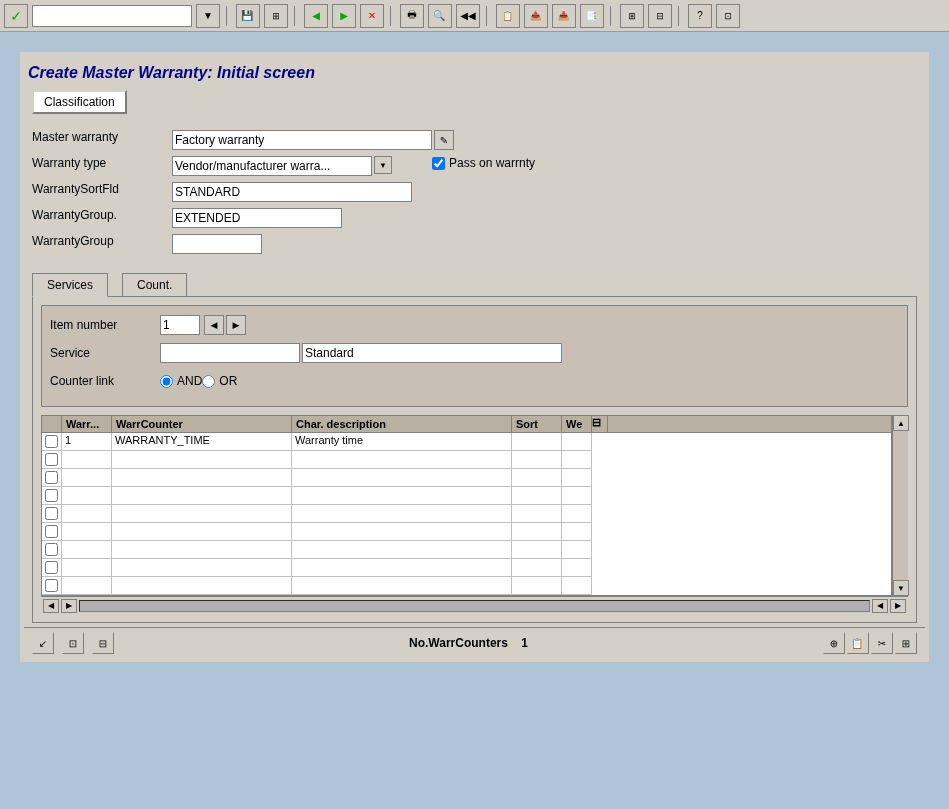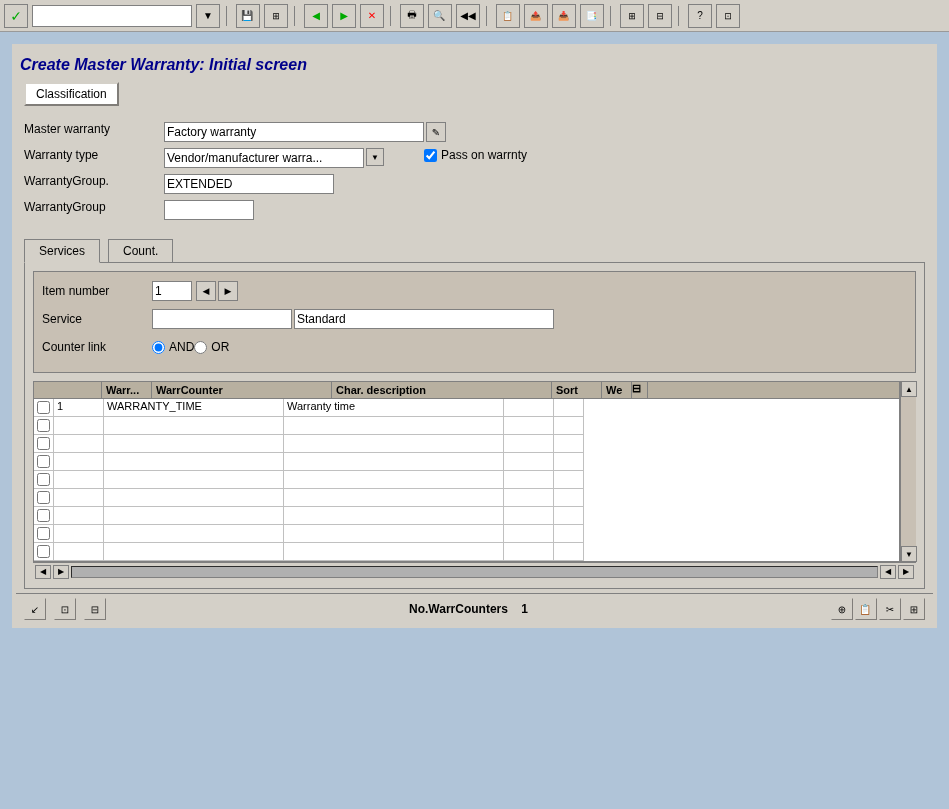--- a/index.html
+++ b/index.html
@@ -32,21 +32,21 @@
     .toolbar-separator { width: 4px; height: 20px; border-left: 1px solid #808080; margin: 0 2px; }
     .toolbar-input {
       width: 160px; height: 22px;
       border: 1px solid #808080;
       background: white;
       padding: 0 2px;
     }
     
     .main-content {
       background: #d4d0c8;
-      margin: 12px;
+      margin: 20px;
       padding: 4px;
     }
     .page-title {
       color: #00008b;
       font-size: 16px;
       font-weight: bold;
       font-style: italic;
       padding: 8px 4px;
     }
     .btn-classification {
@@ -113,21 +113,21 @@
       align-items: center;
       margin-left: 40px;
     }
     .checkbox-area input { margin-right: 4px; }
     
     .tabs-container {
       margin: 0 8px;
     }
     .tab-bar {
       display: flex;
-      gap: 8px;
+      gap: 14px;
     }
     .tab {
       background: #d4d0c8;
       border: 1px solid #808080;
       border-bottom: none;
       padding: 4px 14px;
       cursor: pointer;
       font-size: 12px;
       position: relative;
       top: 1px;
@@ -189,21 +189,20 @@
     
     .table-container {
       border: 1px solid #808080;
       background: white;
       position: relative;
     }
     .table-header {
       display: flex;
       background: #b8b0a0;
       border-bottom: 1px solid #808080;
-      padding-left: 48px;
     }
     .th {
       padding: 2px 4px;
       font-size: 11px;
       font-weight: bold;
       border-right: 1px solid #808080;
       overflow: hidden;
       white-space: nowrap;
     }
     .table-row-wrap {
@@ -345,20 +344,24 @@
     <div class="form-row">
       <span class="form-label">Warranty type</span>
       <input class="form-input form-input-vendor" type="text" value="Vendor/manufacturer warra..." style="">
       <div class="dropdown-btn">▼</div>
       <div class="checkbox-area">
         <input type="checkbox" checked="" style="">
         <span>Pass on warrnty</span>
       </div>
     </div>
 
+    <div class="form-row">
+      <span class="form-label">WarrantySortFld</span>
+      <input class="form-input" style="width: 240px;" type="text" value="STANDARD">
+    </div>
 
     <div class="form-row">
       <span class="form-label">WarrantyGroup.</span>
       <input class="form-input" style="width: 170px;" type="text" value="EXTENDED">
     </div>
 
     <div class="form-row">
       <span class="form-label">WarrantyGroup</span>
       <input class="form-input" style="width: 90px;" type="text" value="">
     </div>

